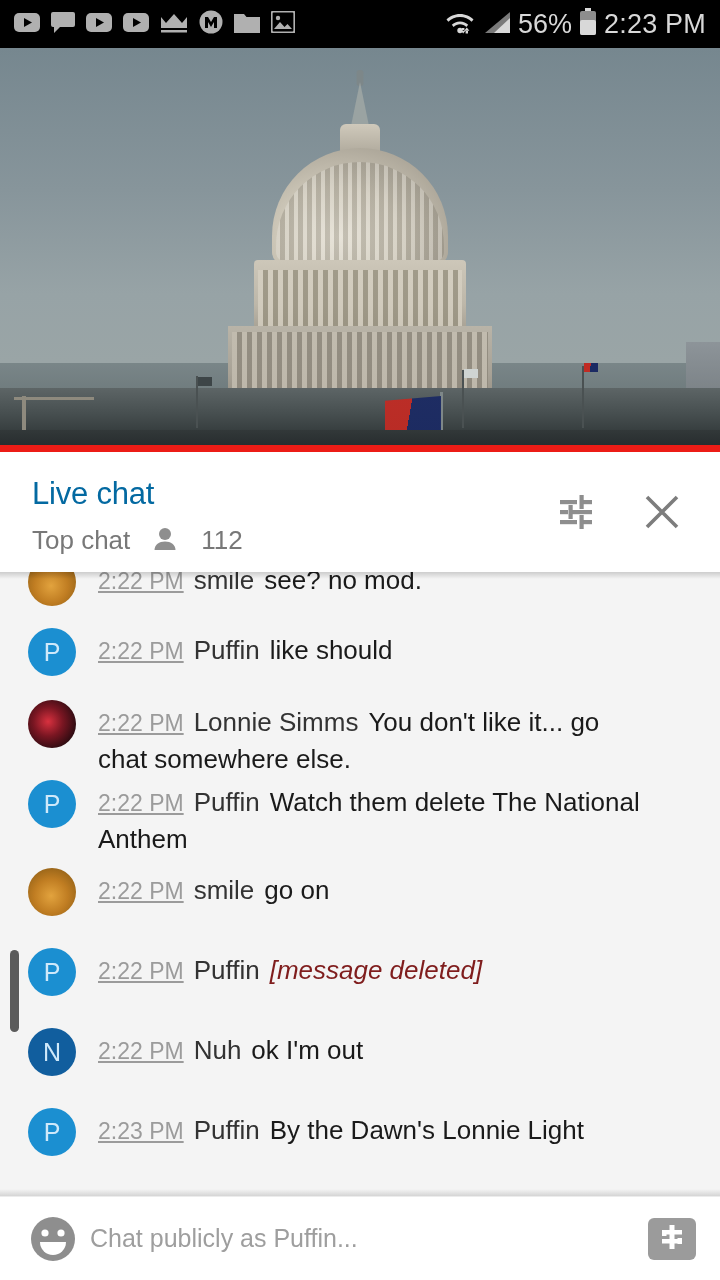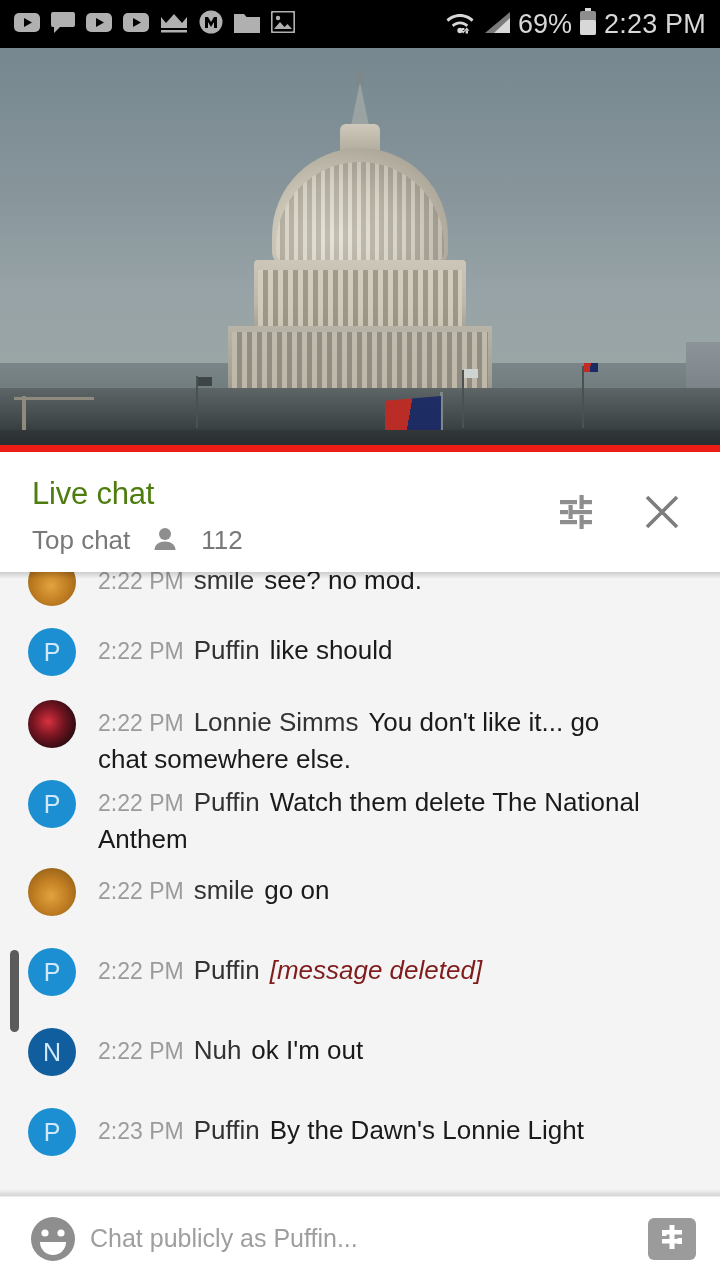--- a/index.html
+++ b/index.html
@@ -105,21 +105,21 @@
   .progressbar{
     position:absolute; left:0; bottom:0; width:720px; height:7px; background:#ec1c16;
   }
 
   
   .chathead{
     position:absolute; left:0; top:452px; width:720px; height:120px;
     background:#fff; display:flex; align-items:flex-start; padding:26px 22px 0 32px;
   }
   .chathead-txt{ flex:1; }
-  .chat-title{ font-size:31px; color:#4d7c0f; line-height:1.0; letter-spacing:-.2px; }
+  .chat-title{ font-size:31px; color:#0369a1; line-height:1.0; letter-spacing:-.2px; }
   .chat-sub{ margin-top:16px; display:flex; align-items:center; }
   .chat-subtxt{ font-size:26px; color:#787878; }
   .viewers{ margin-left:24px; display:flex; align-items:center; gap:25px; }
   .viewers-count{ font-size:26px; color:#787878; }
   .head-actions{ display:flex; align-items:center; gap:42px; margin-top:14px; padding-right:14px; }
   .hbtn{ width:44px; height:44px; display:flex; align-items:center; justify-content:center; }
 
   
   .msglist{
     position:absolute; left:0; top:572px; width:720px; height:624px;
@@ -142,21 +142,21 @@
   .msg{ position:relative; display:flex; padding:0 18px 0 28px; }
   .avatar{
     flex:0 0 auto; width:48px; height:48px; border-radius:50%;
     margin-right:22px; overflow:hidden;
     display:flex; align-items:center; justify-content:center;
     font-size:25px; color:#cfe9fa;
   }
   .av-photo-smile{ background:radial-gradient(circle at 48% 58%,#e2a33e 0%,#c07d22 45%,#7d5412 100%); }
   .av-photo-lonnie{ background:radial-gradient(circle at 42% 45%,#d8313f 0%,#7a1622 38%,#16080c 85%); }
   .mbody{ flex:1; font-size:26px; line-height:36px; color:#111; padding-top:4px; }
-  .mtime{ color:#9b9b9b; font-size:23px; margin-right:10px; }
+  .mtime{ color:#9b9b9b; font-size:23px; margin-right:10px;text-decoration:underline; }
   .mauthor{ font-weight:normal; color:#333; margin-right:10px; }
   .mtext{ color:#1a1a1a; }
   .mdeleted{ color:#7f1d1d; font-style:italic; }
 
   
   .inputbar{
     position:absolute; left:0; bottom:0; width:720px; height:84px;
     background:#fff; display:flex; align-items:center; padding:0 24px 0 28px;
     border-top:1px solid #ececec;
   }
@@ -236,21 +236,21 @@
           <path d="M17 19l2.4 0 0 3 -2.4 0z M18.2 24.5l2.6-3.2h-5.2z" fill="#d8d8d8"></path>
           <path d="M23 24.5l-2.4 0 0-3 2.4 0z M21.8 18.5l-2.6 3.2h5.2z" fill="#d8d8d8"></path>
         </svg>
       </span>
       <span class="sb-ico">
         <svg width="28" height="26" viewBox="0 0 28 26">
             <polygon points="27,3 27,24 2,24" fill="#7a7a7a"></polygon>
             <polygon points="27,9 27,24 11,24" fill="#d8d8d8"></polygon>
           </svg>
       </span>
-      <span class="sb-pct">69%</span>
+      <span class="sb-pct">56%</span>
       <span class="sb-ico">
         <svg width="18" height="28" viewBox="0 0 18 28">
             <rect x="6" y="0" width="6" height="3" fill="#d8d8d8"></rect>
             <rect x="1" y="3" width="16" height="24" rx="2" fill="#8d8d8d"></rect>
             <rect x="1" y="12" width="16" height="15" rx="2" fill="#d8d8d8"></rect>
           </svg>
       </span>
       <span class="sb-text">2:23 PM</span>
     </div>
   </div>

